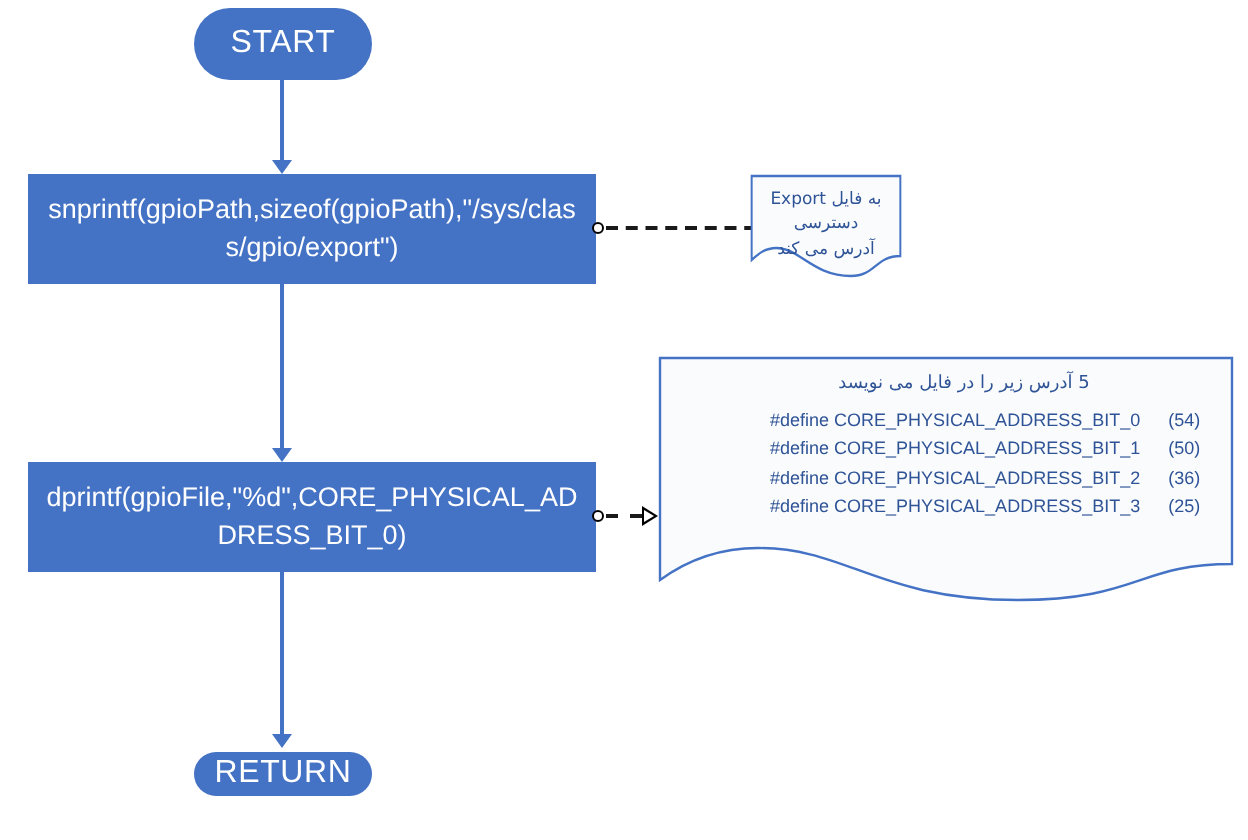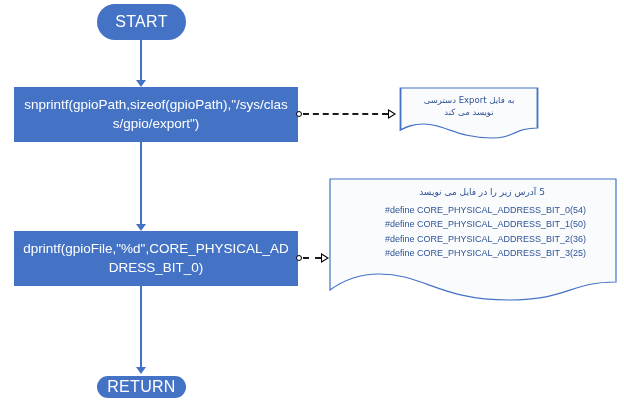--- a/index.html
+++ b/index.html
@@ -137,21 +137,21 @@
     color: #2E5396;
     font-size: 9px;
     line-height: 1.62;
     font-family: "Liberation Sans", sans-serif;
     padding-left: 28px;
   }
   .define-row {
     white-space: nowrap;
   }
   .define-row .dkw { letter-spacing: 0px; }
-  .define-row .dval { }
+  .define-row .dval { margin-left: 14px; }
 </style>
 </head>
 <body>
 
 <div id="canvas">
 
   <div class="terminal" style="left:97px; top:4px; width:89px; height:36px;">
     <span>START</span>
   </div>
 
@@ -162,27 +162,27 @@
     <span>snprintf(gpioPath,sizeof(gpioPath),"/sys/class/gpio/export")</span>
   </div>
 
   <div class="vline" style="left:140px; top:142px; height:85px;"></div>
   <div class="varrow" style="left:136px; top:224px;"></div>
 
   <div class="dot-start" style="left:296px; top:111px;"></div>
   <div class="dashline" style="left:303px; top:113px; width:85px;"></div>
   <div class="hollow-arrow" style="left:388px; top:109px;"></div>
 
-  <div class="doc-note note-small" style="left:399px; top:87px; width:108px; height:52px;padding-left:32px;">
+  <div class="doc-note note-small" style="left:375px; top:87px; width:76px; height:52px;">
     <svg viewBox="0 0 92 52" preserveAspectRatio="none">
       <path d="M1,1 L91,1 L91,41 C76,41 76,51 61,51 C38,51 30,37 16,37 C9,37 5,40 1,43 Z" fill="#FAFBFD" stroke="#4472C4" stroke-width="1.2"></path>
     </svg>
     <div class="doc-body" style="padding:7px 6px 0 6px;">
       <div class="rtl-line">به فایل Export دسترسی</div>
-      <div class="rtl-line">نویسد می کند</div>
+      <div class="rtl-line">آدرس می کند</div>
     </div>
   </div>
 
   <div class="process" style="left:14px; top:231px; width:284px; height:55px;">
     <span>dprintf(gpioFile,"%d",CORE_PHYSICAL_ADDRESS_BIT_0)</span>
   </div>
 
   <div class="dot-start" style="left:296px; top:255px;"></div>
   <div class="dashline" style="left:303px; top:257px; width:18px;"></div>
   <div class="hollow-arrow" style="left:321px; top:253px;"></div>

